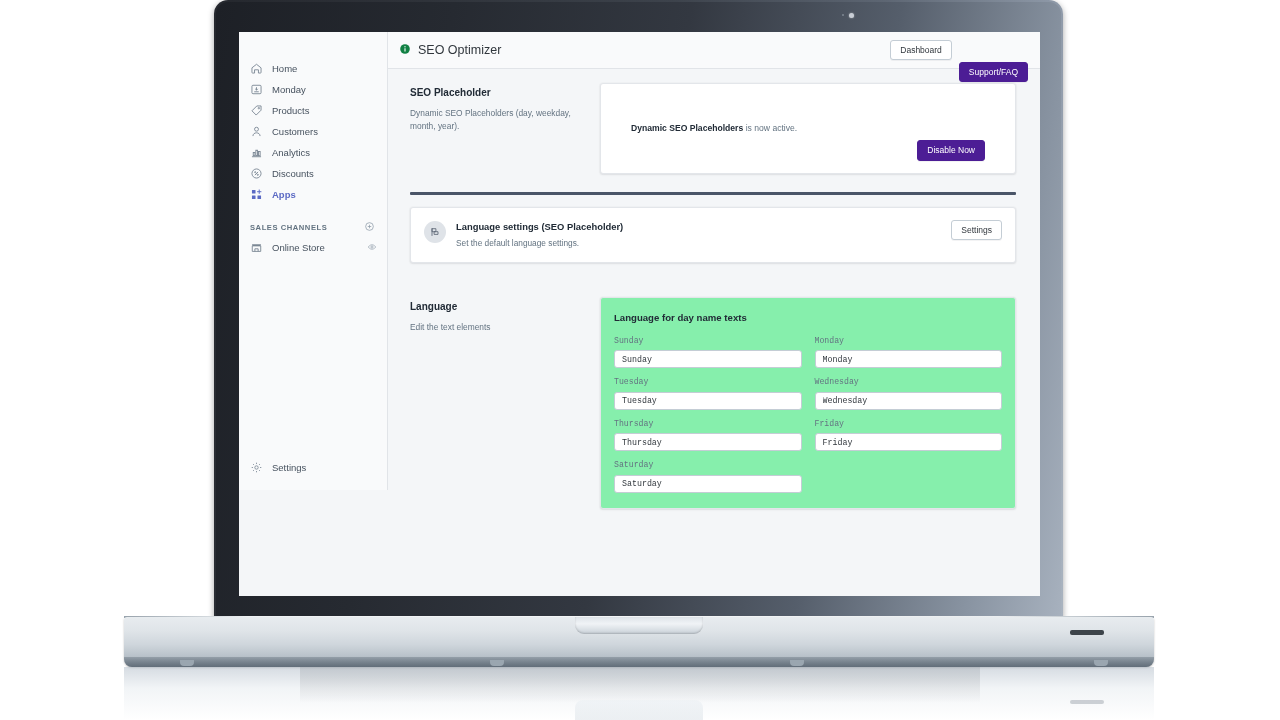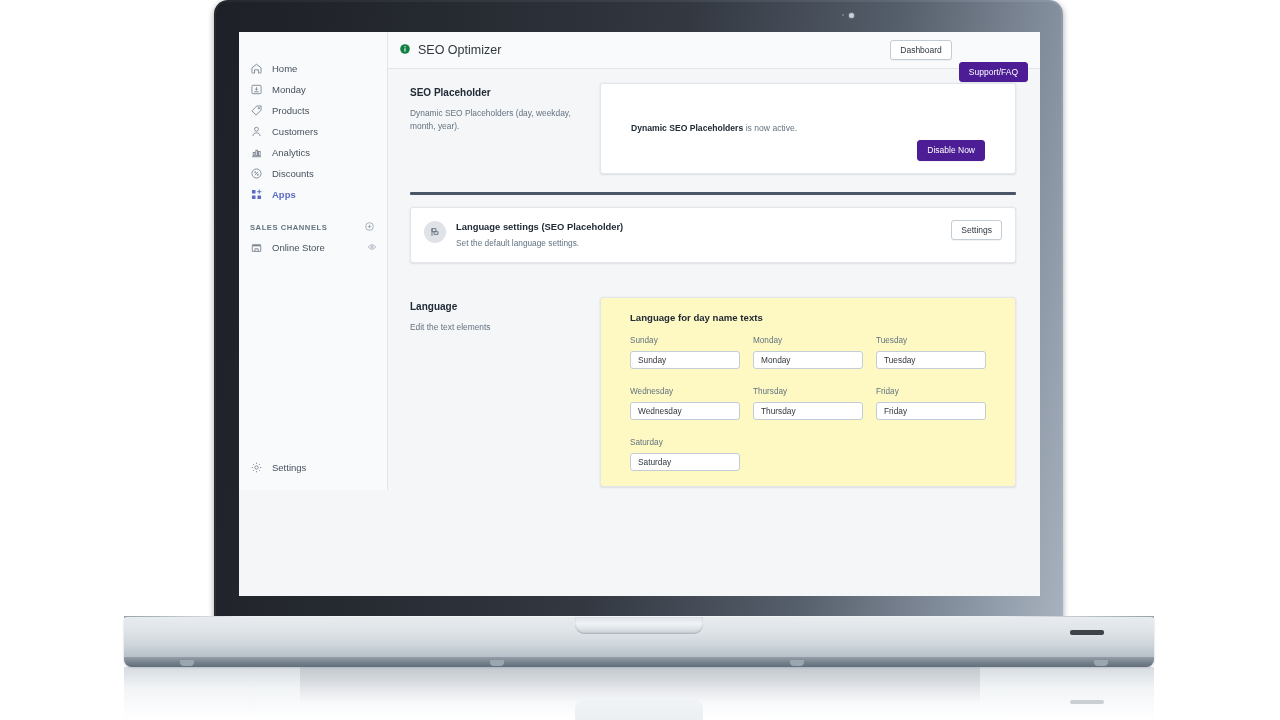--- a/index.html
+++ b/index.html
@@ -149,26 +149,26 @@
     width:22px;height:22px;border-radius:50%;background:#dfe3e8;flex:0 0 22px;
     display:flex;align-items:center;justify-content:center;margin-top:1px;
   }
   .settings-body{flex:1;min-width:0;}
   .settings-title{font-size:9.4px;font-weight:700;color:#212b36;margin:1px 0 6px;}
   .settings-sub{font-size:8.3px;color:#637381;margin:0;}
 
   
   .lang-row{display:flex;gap:22px;margin-top:34px;align-items:flex-start;}
   .form-card{
-    flex:1;background:#fef9c3;border:1px solid #e3e6ea;border-radius:3px;
+    flex:1;background:#86efac;border:1px solid #e3e6ea;border-radius:3px;
     box-shadow:0 0 0 1px rgba(63,63,68,.02),0 1px 2px rgba(63,63,68,.1);
-    padding:14px 29px 15px;min-width:0;
+    padding:14px 13px 15px;min-width:0;
   }
   .form-title{font-size:9.6px;font-weight:700;color:#212b36;margin:0 0 13px;}
-  .grid{display:grid;grid-template-columns:1fr 1fr 1fr;gap:18px 13px;}
+  .grid{display:grid;grid-template-columns:1fr 1fr;gap:9px 13px;font-family:Liberation Mono, monospace;}
   .field{min-width:0;}
   .field label{display:block;font-size:8.2px;color:#637381;margin-bottom:4px;}
   .field input{
     width:100%;box-sizing:border-box;height:18px;border:1px solid #c4cdd5;
     border-radius:3px;background:#fff;padding:0 7px;font-size:8.3px;color:#31373d;
     font-family:inherit;outline:none;
   }
 </style>
 </head>
 <body>

